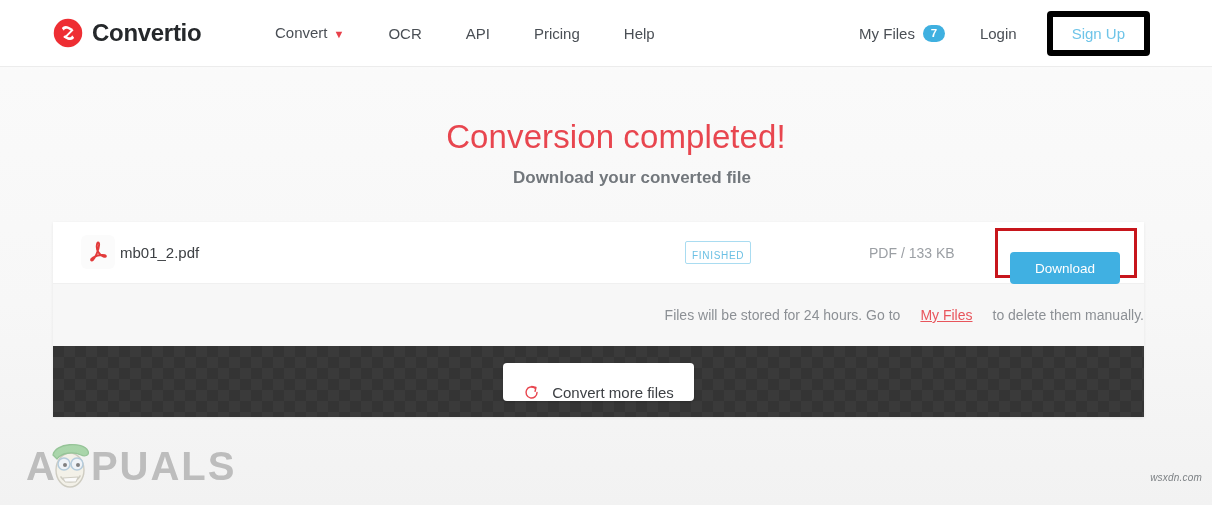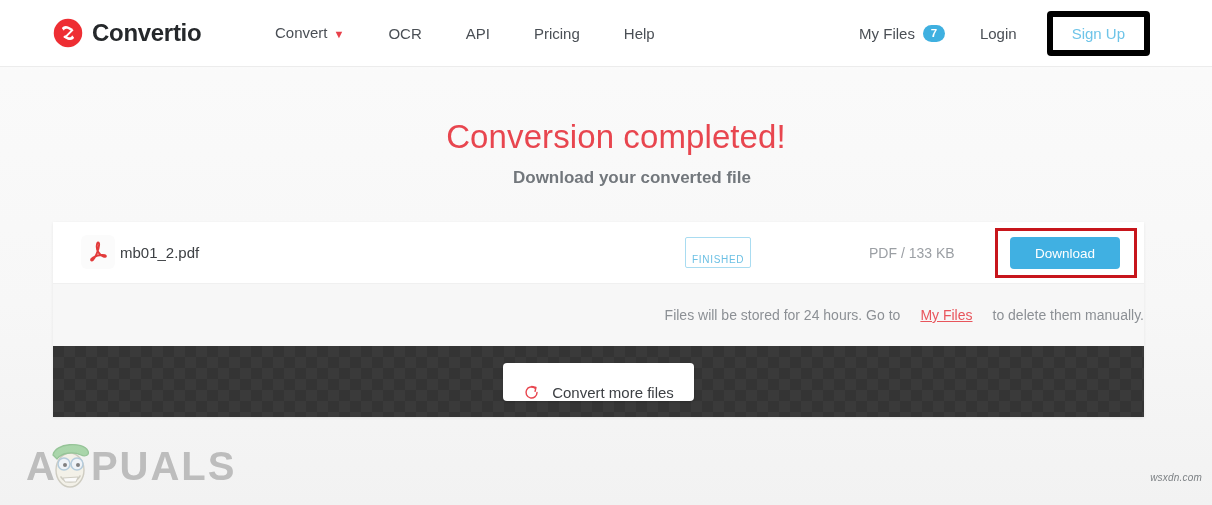--- a/index.html
+++ b/index.html
@@ -71,33 +71,33 @@
     position: absolute; left: 28px; top: 13px;
     width: 34px; height: 34px; border-radius: 6px;
     background: #fbfbfb; display: flex; align-items: center; justify-content: center;
   }
   .file-name {
     position: absolute; left: 67px; font-size: 15px; color: #3d4044;
   }
   .status-badge {
     position: absolute; left: 632px;
     font-size: 10px; color: #6cc0e4; letter-spacing: 0.7px;
-    border: 1px solid #a9dcf1; border-radius: 2px; padding: 16px 6px 2px 6px;
+    border: 1px solid #a9dcf1; border-radius: 2px; padding: 8px 6px 2px 6px;
     background: #fff;
   }
   .file-meta {
     position: absolute; left: 816px; font-size: 14px; color: #9b9fa4;
   }
   .dl-highlight {
     position: absolute; left: 942px; top: 6px;
     width: 142px; height: 50px;
     border: 3px solid #c7161c; background: transparent;
   }
   .dl-btn {
-    position: absolute; left: 957px; top: 15px;
+    position: absolute; left: 957px; top: 30px;
     width: 110px; height: 32px; border-radius: 4px;
     background: #40b0e2; color: #ffffff; font-size: 13.5px;
     border: none; cursor: pointer;
     display: flex; align-items: center; justify-content: center;
   }
 
   .notice-row {
     height: 63px; background: #f7f7f7;
     border-top: 1px solid #f0f0f0;
     display: flex; align-items: center; justify-content: flex-end;

